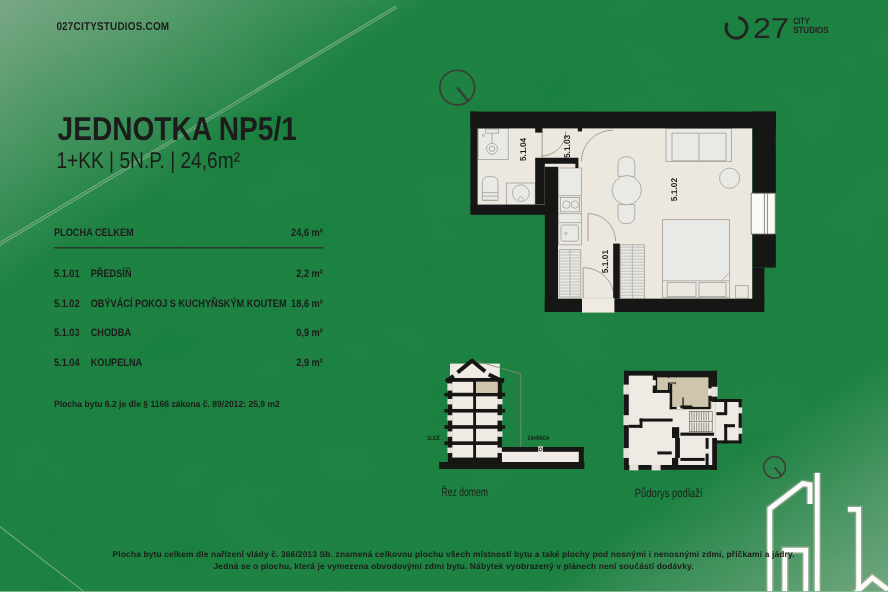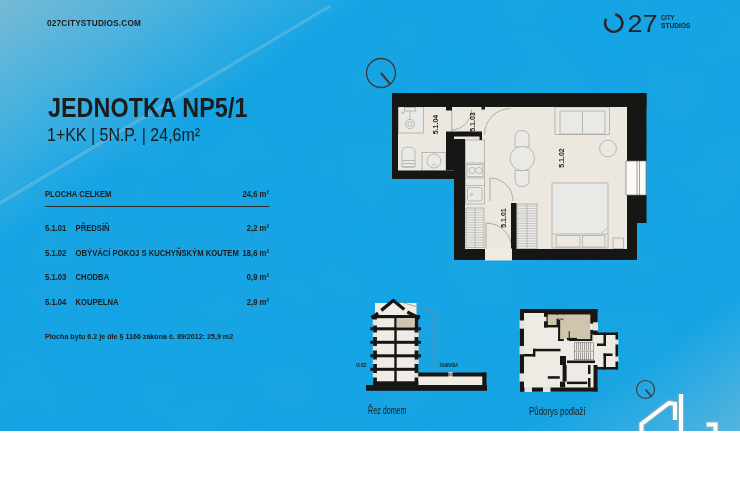--- a/index.html
+++ b/index.html
@@ -1,17 +1,17 @@
 <!DOCTYPE html>
 <html><head>
 <meta charset="utf-8">
 <style>
 html,body{margin:0;padding:0;}
-#page{position:relative;width:740px;height:431px;overflow:hidden;
-  background:#0ea5e9;font-family:"Liberation Sans",sans-serif;color:#1c1c1a;}
+#page{position:relative;width:740px;height:493px;overflow:hidden;
+  background:#15803d;font-family:"Liberation Sans",sans-serif;color:#1c1c1a;}
 .abs{position:absolute;}
 </style>
 </head>
 <body>
 <div id="page">
 
   <svg class="abs" style="left:0;top:0" width="740" height="493" viewBox="0 0 740 493">
     <defs>
       <filter id="paper" x="0" y="0" width="100%" height="100%">
         <feTurbulence type="fractalNoise" baseFrequency="0.9" numOctaves="2" seed="7" result="n"></feTurbulence>

